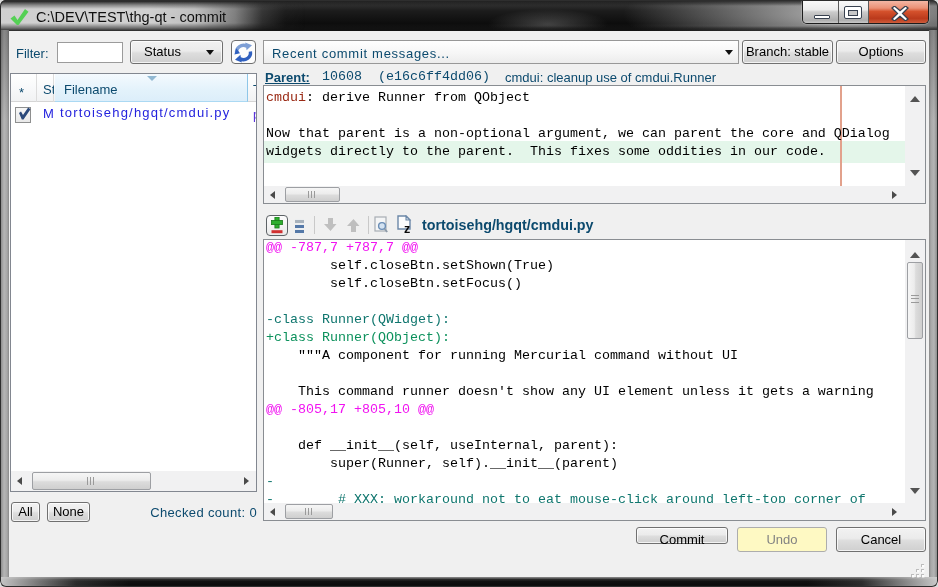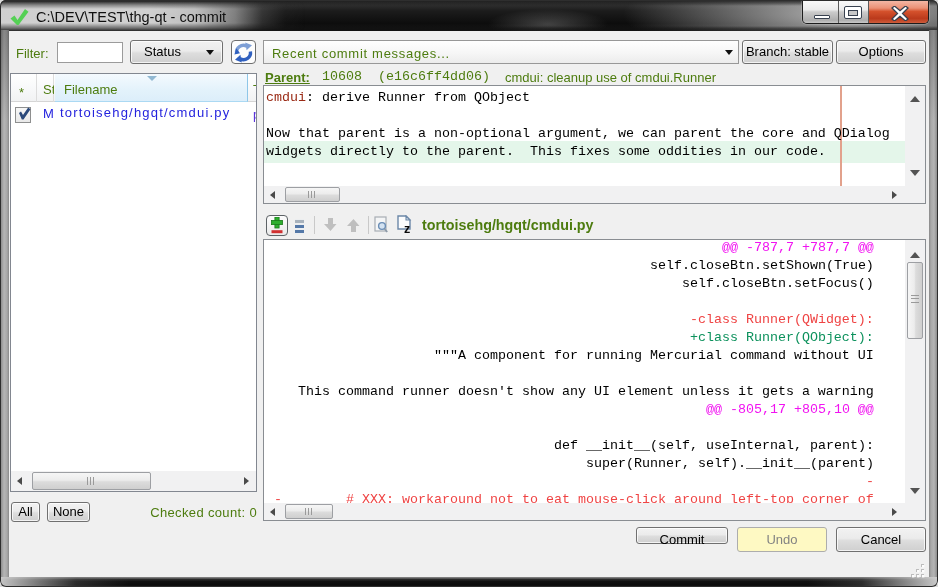--- a/index.html
+++ b/index.html
@@ -44,36 +44,36 @@
     linear-gradient(to left, rgba(210,210,210,.95), rgba(175,175,175,.7) 35px, rgba(115,115,115,.3) 75px, rgba(40,40,40,0) 130px) no-repeat,
     linear-gradient(#7d7d7d 0 1px, #2e2e2e 2px, #111 45%, #0c0c0c 80%, #1a1a1a); }
 .frame-line { position:absolute; left:0; top:0; width:938px; height:587px; border-radius:6px;
   box-shadow:inset 0 0 0 1px #2e2e2e; pointer-events:none; z-index:50; }
 
 .btn { position:absolute; height:24px; border:1px solid #707070; border-radius:3px;
   background:linear-gradient(#f2f2f2,#ebebeb 45%,#dddddd 55%,#cfcfcf);
   box-shadow:inset 0 0 0 1px rgba(255,255,255,.75);
   font-size:13px; color:#000; text-align:center; line-height:22px; }
 .btn.dis { border-color:#adadad; background:#fef9c3; box-shadow:none; color:#838383; }
-.lbl { position:absolute; font-size:13px; color:#4d7c0f; white-space:pre; }
+.lbl { position:absolute; font-size:13px; color:#0c4a6e; white-space:pre; }
 .mono { font-family:"Liberation Mono",monospace; }
 
 .sb-track { position:absolute; background:#f1f1f2; }
 .sb-thumb-h { position:absolute; border:1px solid #9d9fa3; border-radius:2px;
   background:linear-gradient(#f6f6f6,#ececec 45%,#dcdcdc 55%,#cfcfcf); }
 .sb-thumb-v { position:absolute; border:1px solid #9d9fa3; border-radius:2px;
   background:linear-gradient(to right,#f6f6f6,#ececec 45%,#dcdcdc 55%,#cfcfcf); }
 .sb-arrow { position:absolute; width:0; height:0; }
 .gripH { position:absolute; width:1px; height:8px; background:#9a9a9a; }
 .gripV { position:absolute; width:8px; height:1px; background:#9a9a9a; }
 
 .edframe { position:absolute; border:1px solid #898d92; background:#fff; }
 pre.code { position:absolute; font-family:"Liberation Mono",monospace; font-size:13.34px;
   line-height:18.06px; color:#000; white-space:pre; }
-.mg { color:#f112f1; } .rd { color:#ef4444; } .gr { color:#0c915c; } .dr { color:#9a2a15; }
+.mg { color:#f112f1; } .rd { color:#0f766e; } .gr { color:#0c915c; } .dr { color:#9a2a15; }
 </style>
 </head>
 <body>
 <div class="win">
 
   <div class="titlebar"></div>
   <div class="tglow"></div>
   <svg class="abs" style="left:9px;top:8px;filter:blur(0.5px);" width="20" height="18" viewBox="0 0 20 18">
     <path d="M1.5 10.5 L5.5 7.5 L8.5 12 L16 1 L19.5 3.8 L9.5 17 L8 17 Z" fill="#55d055"></path>
   </svg>
@@ -198,21 +198,21 @@
     <circle cx="8" cy="10" r="3.4" fill="rgba(170,205,235,.45)" stroke="#6a8db5" stroke-width="1.4"></circle>
     <line x1="10.5" y1="12.7" x2="13.2" y2="16" stroke="#8d9aa8" stroke-width="1.8"></line>
   </svg>
   <svg class="abs" style="left:396px;top:215px;" width="17" height="19" viewBox="0 0 17 19">
     <path d="M2 1 h8 l4 4 v9 h-12 Z" fill="#fbfcfd" stroke="#6c88a8" stroke-width="1.4"></path>
     <path d="M10 1 v4 h4 Z" fill="#d7e2ec" stroke="#6c88a8" stroke-width="1.1"></path>
     <text x="8" y="18" font-size="12.5" font-weight="bold" fill="#0a0a0a" font-family="Liberation Sans">z</text>
   </svg>
   <div class="lbl" style="left:422px;top:218px;font-weight:bold;font-size:14.3px;line-height:15px;">tortoisehg/hgqt/cmdui.py</div>
 
-  <div class="edframe" style="left:263px;top:239px;width:663px;height:282px;text-align:right;">
+  <div class="edframe" style="left:263px;top:239px;width:663px;height:282px;">
     <div class="abs" style="left:0;top:0;width:641px;height:264px;overflow:hidden;">
       <pre class="code" style="left:2px;top:-1.5px;"><span class="mg">@@ -787,7 +787,7 @@</span>
         self.closeBtn.setShown(True)
         self.closeBtn.setFocus()
 
 <span class="rd">-class Runner(QWidget):</span>
 <span class="gr">+class Runner(QObject):</span>
     """A component for running Mercurial command without UI
 
     This command runner doesn't show any UI element unless it gets a warning

